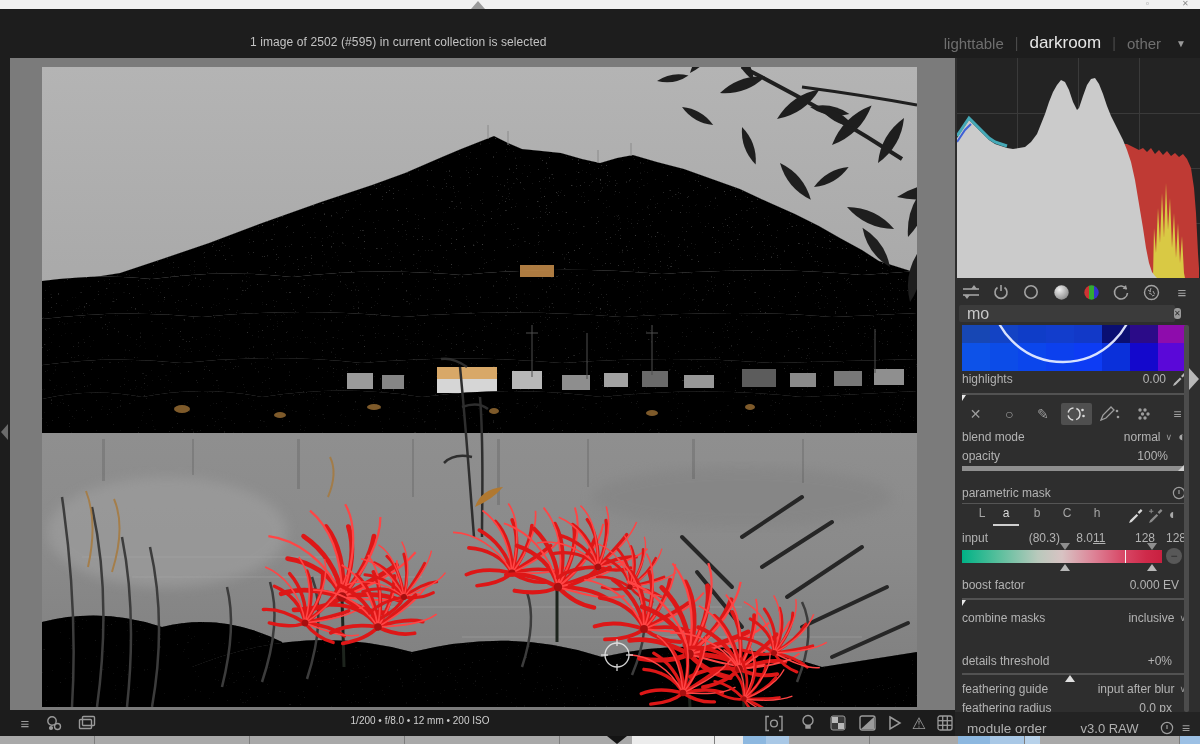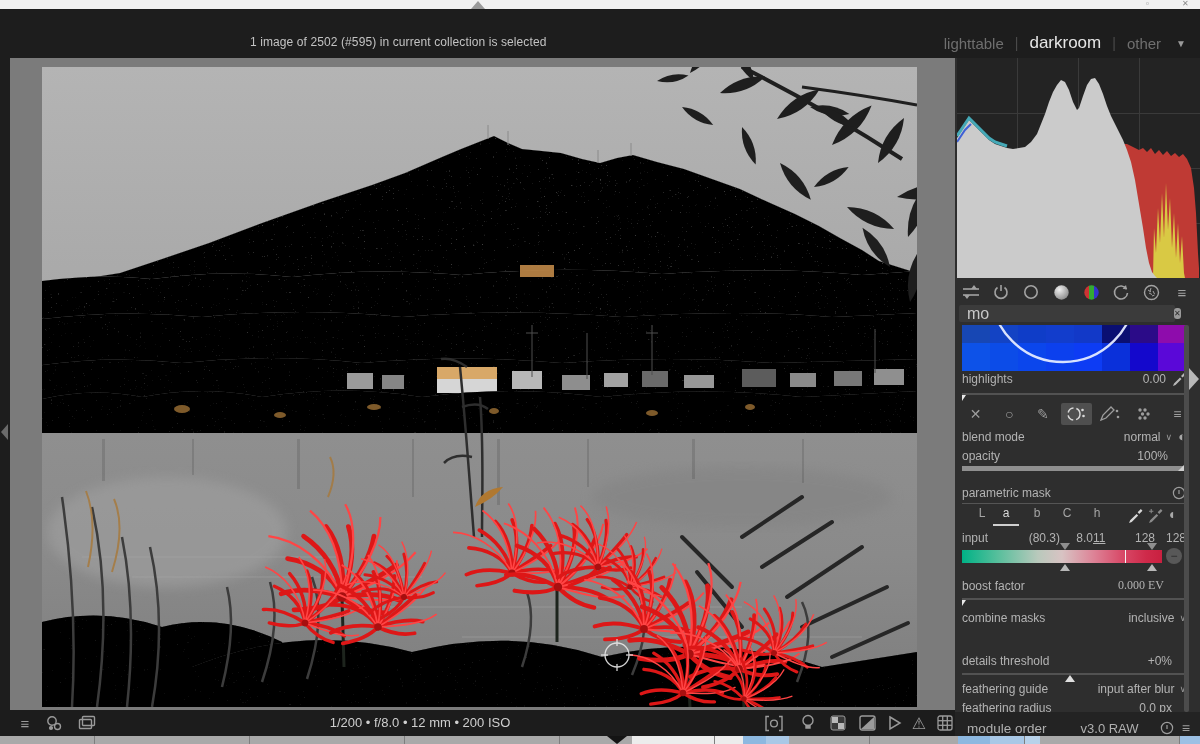--- a/index.html
+++ b/index.html
@@ -50,21 +50,21 @@
   .tab.active{color:#dadada;}
   #tabline{left:38px;top:466px;width:26px;height:2px;background:#cfcfcf;}
   #gradbar{left:7px;top:492px;width:200px;height:13px;background:linear-gradient(90deg,#00b286 0%,#58bf9c 18%,#b9c9bc 38%,#d8c3c3 50%,#dd8296 66%,#d84a68 80%,#cf2a4a 92%,#c92040 100%);}
   .wtick{position:absolute;width:1px;height:13px;background:#f2f2f2;}
   .minusbtn{position:absolute;width:16px;height:16px;border-radius:50%;background:#585858;color:#2b2b2b;display:flex;align-items:center;justify-content:center;font-size:12px;}
   #modorder{left:0;top:654px;width:245px;height:32px;background:#232323;display:flex;align-items:center;color:#b0b0b0;}
   #rscroll{left:229px;top:267px;width:5px;height:387px;background:#4c4c4c;border-radius:2px;}
   .tri-right-big{width:0;height:0;border-top:11px solid transparent;border-bottom:11px solid transparent;border-left:10px solid #b8b8b8;}
   
   #bottombar{left:0;top:710px;width:955px;height:26px;background:#1c1c1c;}
-  #exif{left:60px;top:5px;width:720px;text-align:center;font-size:13px;color:#cfcfcf;}
+  #exif{left:60px;top:5px;width:720px;text-align:center;font-size:10px;color:#cfcfcf;}
   .bbicon{position:absolute;top:3px;width:22px;height:20px;display:flex;align-items:center;justify-content:center;color:#9a9a9a;}
   
   #filmstrip{left:0;top:736px;width:1200px;height:8px;background:#a9a9a9;display:flex;}
   .fseg{height:8px;border-right:1px solid #7e7e7e;background:#a9a9a9;}
   .tri-down-f{position:absolute;width:0;height:0;border-left:10px solid transparent;border-right:10px solid transparent;border-top:8px solid #141414;}
 </style>
 </head>
 <body>
 
 <div id="stage">
@@ -503,21 +503,21 @@
     <div class="abs wtick" style="left:170px;top:492px;"></div>
     <div class="abs tri-up-mark" style="left:105px;top:506px;"></div>
     <div class="abs tri-up-mark" style="left:192px;top:506px;"></div>
     <div class="abs minusbtn" style="left:211px;top:490px;">
         <span>−</span>
       </div>
 
     <div class="prow" style="top:520px;gap:40px;">
       <span>boost factor</span>
       <span class="grow"></span>
-      <span style="margin-right:22px;font-family:Liberation Serif, serif;">0.000 EV</span>
+      <span style="margin-right:7px;">0.000 EV</span>
     </div>
     <div class="track" style="top:540px;"></div>
     <div class="pin" style="left:7px;top:542px;"></div>
 
     <div class="prow" style="top:553px;">
       <span>combine masks</span>
       <span class="grow"></span>
       <span>inclusive</span>
       <span class="caret">∨</span>
     </div>

